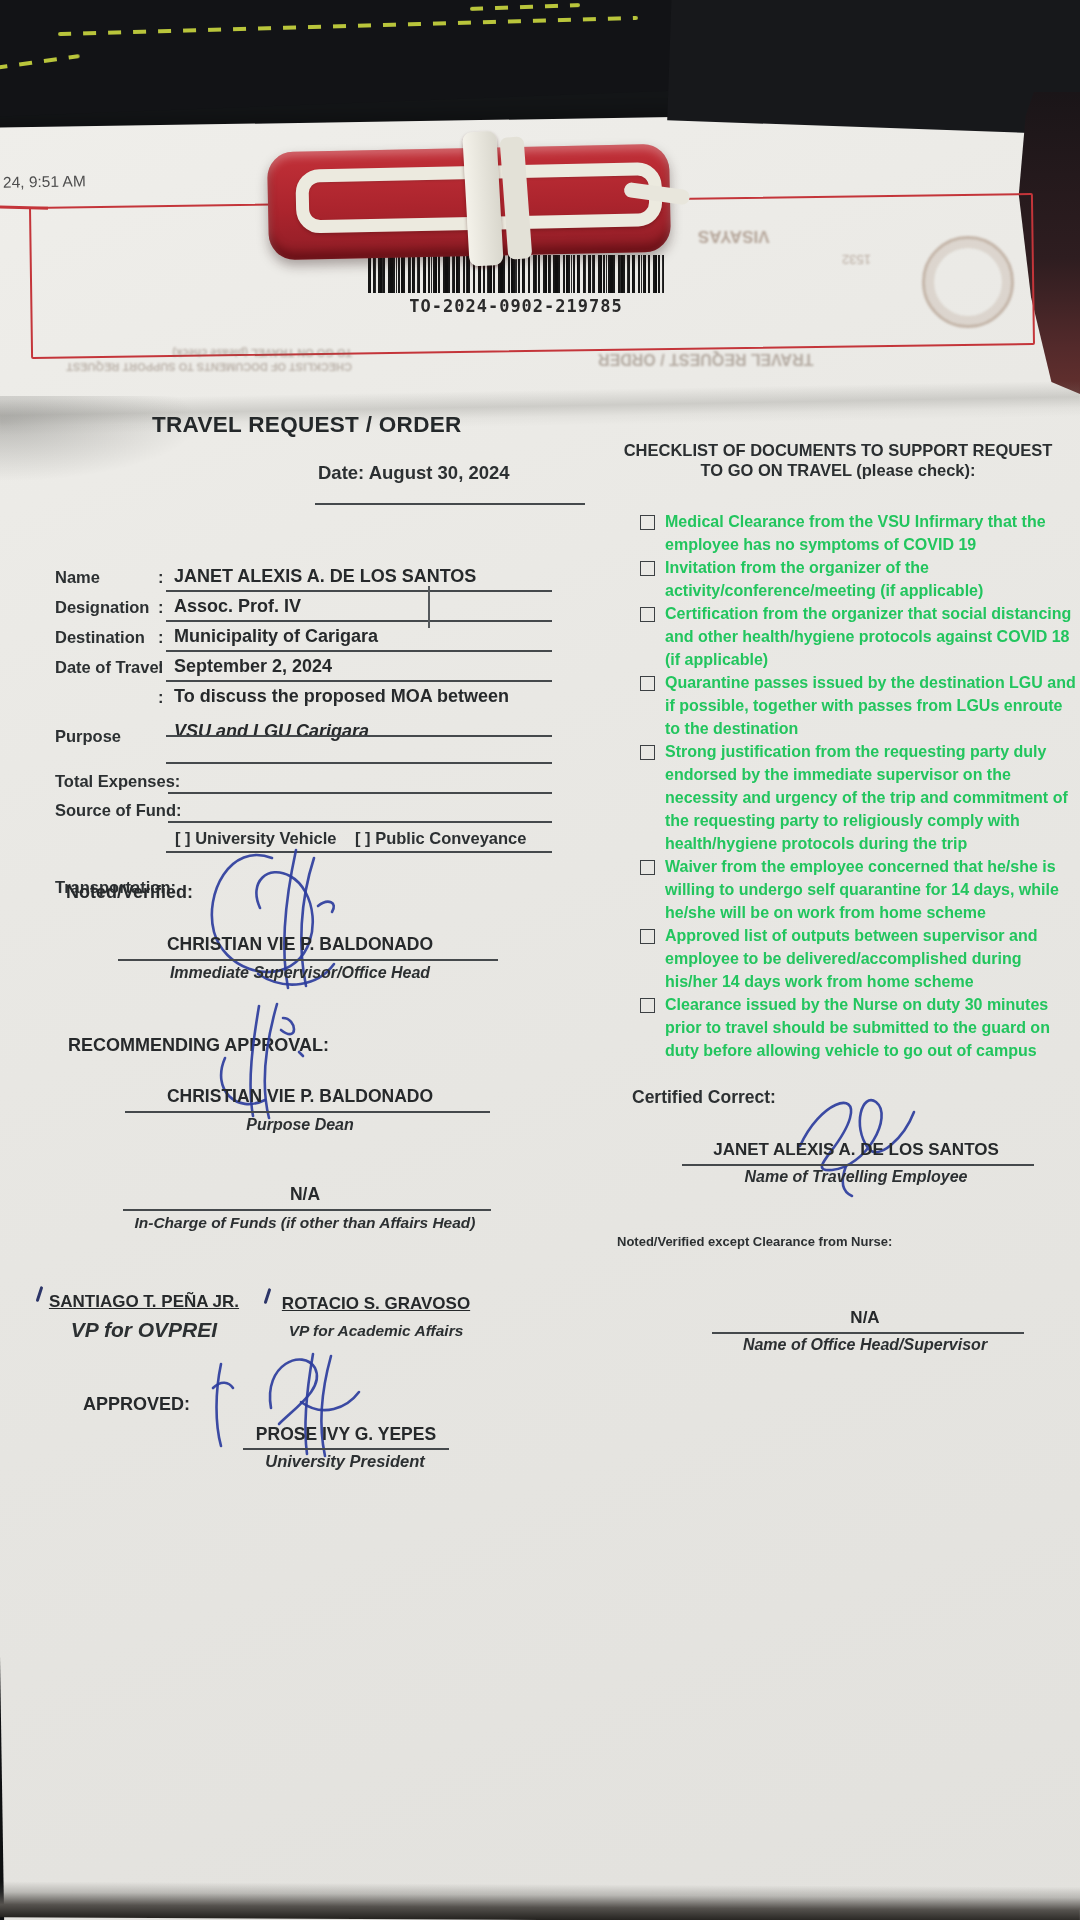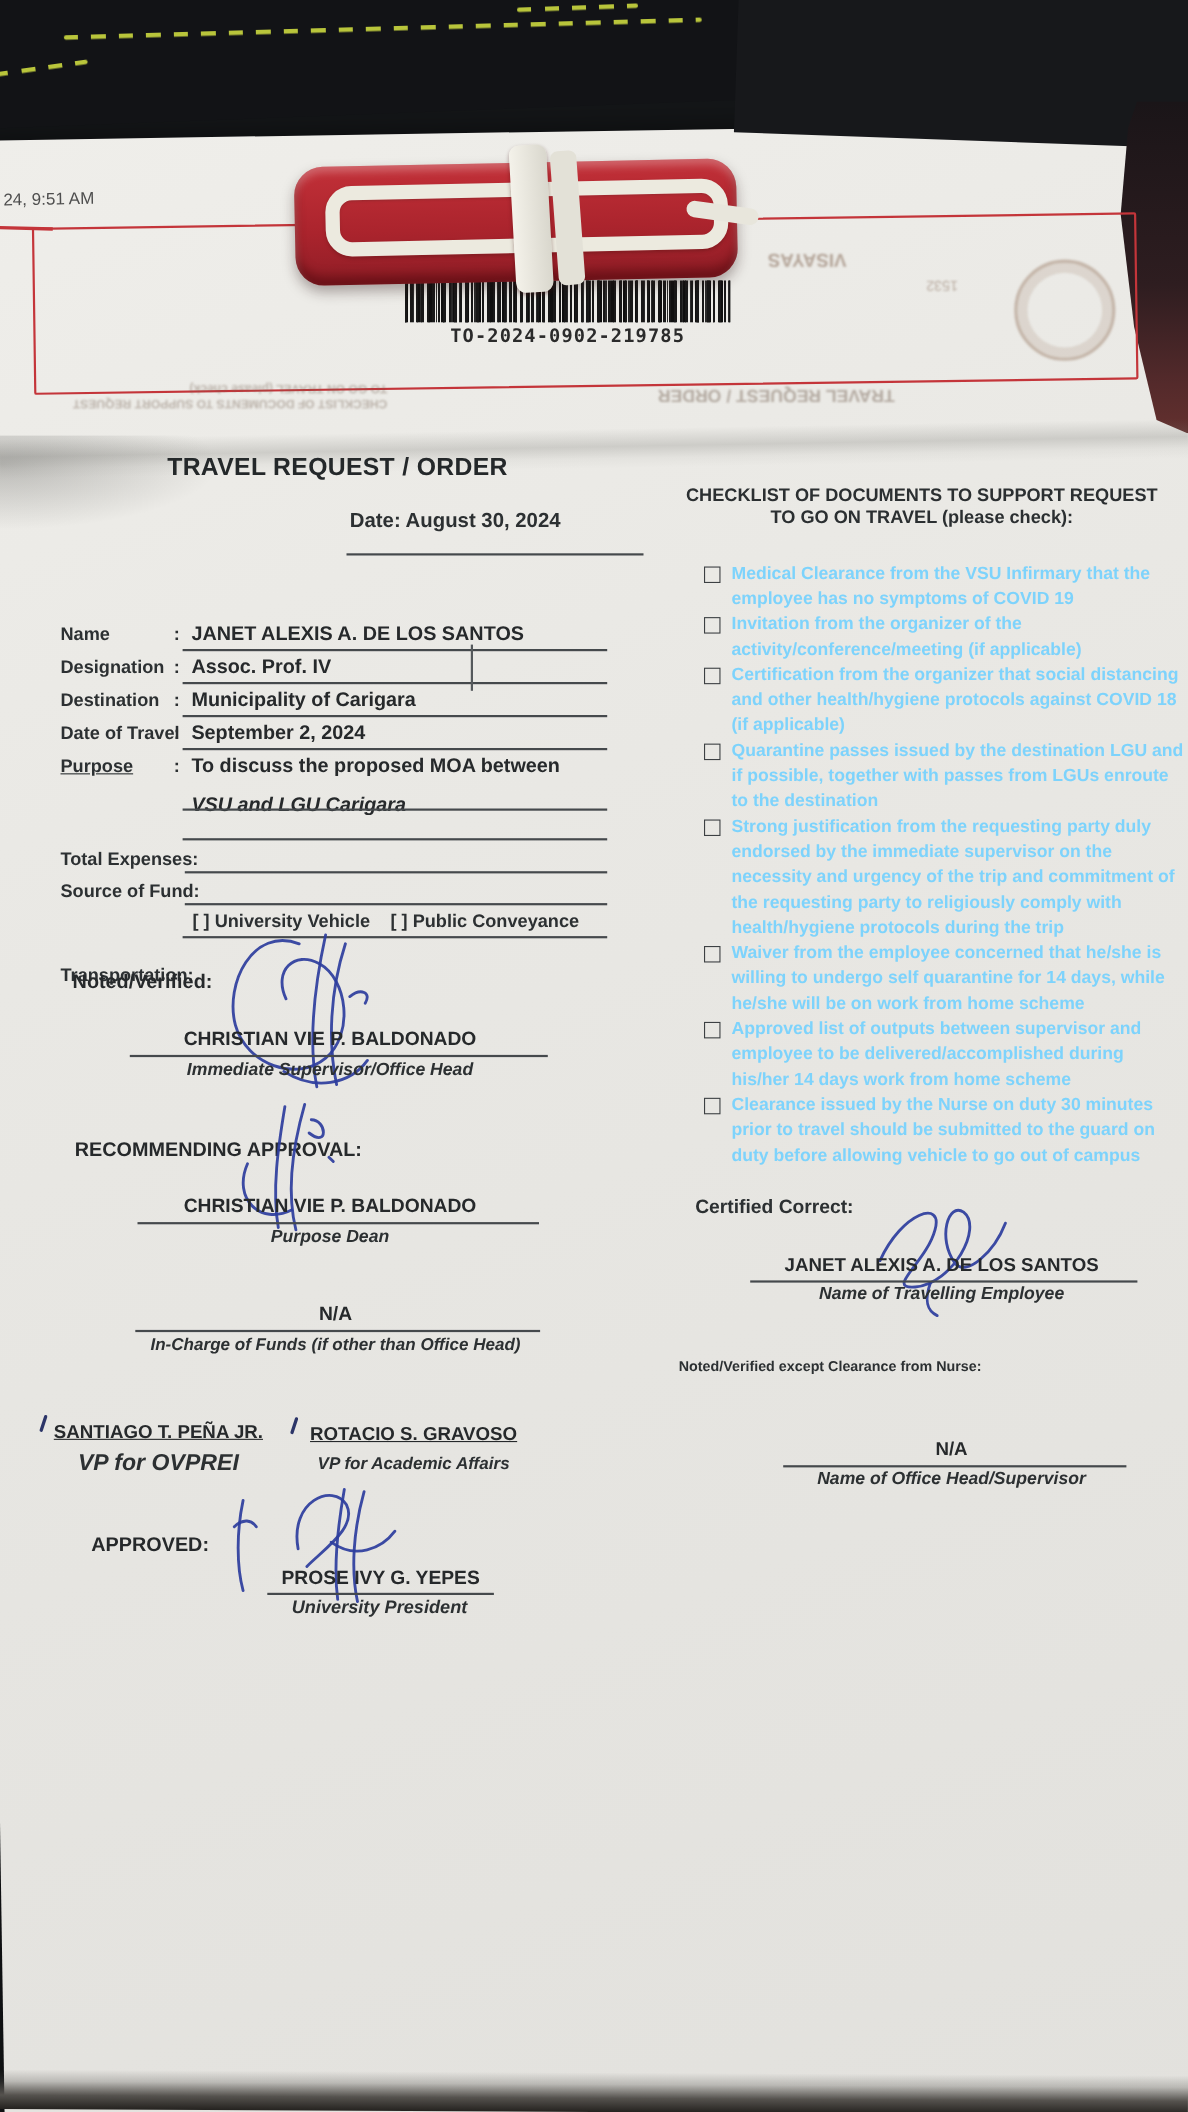--- a/index.html
+++ b/index.html
@@ -76,21 +76,21 @@
   .cname{font-size:17.5px;font-weight:700;text-align:center;color:#26292b;}
   .ctitle{font-size:16px;font-style:italic;font-weight:700;text-align:center;color:#2c3032;}
   .sec{font-size:18px;font-weight:700;color:#26292b;}
 
   
   .chk-head{position:absolute;left:622px;top:440px;width:432px;text-align:center;
     font-size:16.5px;font-weight:700;line-height:20px;color:#2b2f31;}
   .chk-list{position:absolute;left:640px;top:510px;width:438px;}
   .chk-item{display:flex;align-items:flex-start;}
   .chk-box{flex:0 0 13px;width:13px;height:13px;border:1.6px solid #3c4043;margin:5px 10px 0 0;}
-  .chk-txt{font-size:16px;font-weight:700;line-height:23px;color:#7dd3fc;}
+  .chk-txt{font-size:16px;font-weight:700;line-height:23px;color:#22c55e;}
 
   .sig{position:absolute;}
   .sig path{fill:none;stroke:#2d3d9d;stroke-width:2.6;stroke-linecap:round;stroke-linejoin:round;opacity:.92;}
   .tick{position:absolute;width:2.5px;height:16px;background:#2c3568;transform:rotate(18deg);border-radius:2px;}
 </style>
 </head>
 <body>
 
 <div class="scene">
 
@@ -149,21 +149,21 @@
   <div class="t lbl" style="left:55px;top:628px;">Destination</div>
   <div class="t lbl" style="left:158px;top:628px;">:</div>
   <div class="t val" style="left:174px;top:626px;">Municipality of Carigara</div>
   <div class="uline" style="left:166px;top:650px;width:386px;"></div>
 
   <div class="t lbl" style="left:55px;top:658px;">Date of Travel</div>
   <div class="t lbl" style="left:158px;top:658px;">:</div>
   <div class="t val" style="left:174px;top:656px;">September 2, 2024</div>
   <div class="uline" style="left:166px;top:680px;width:386px;"></div>
 
-  <div class="t lbl" style="left:55px;top:688px;text-decoration:underline;">Purpose</div>
+  <div class="t lbl" style="left:55px;top:727px;">Purpose</div>
   <div class="t lbl" style="left:158px;top:688px;">:</div>
   <div class="t val" style="left:174px;top:686px;">To discuss the proposed MOA between</div>
   <div class="t val" style="left:174px;top:721px;font-style:italic;">VSU and LGU Carigara</div>
   <div class="uline" style="left:166px;top:735px;width:386px;"></div>
   <div class="uline" style="left:166px;top:762px;width:386px;"></div>
 
   <div class="t lbl" style="left:55px;top:772px;">Total Expenses:</div>
   <div class="uline" style="left:168px;top:792px;width:384px;"></div>
 
   <div class="t lbl" style="left:55px;top:801px;">Source of Fund:</div>
@@ -191,21 +191,21 @@
     <path d="M74,4 C62,46 58,86 66,118"></path>
     <path d="M22,58 C8,90 34,114 62,100"></path>
     <path d="M78,30 C96,44 94,18 80,18 M96,52 l4,4"></path>
   </svg>
   <div class="t cname" style="left:100px;top:1086px;width:400px;">CHRISTIAN VIE P. BALDONADO</div>
   <div class="uline" style="left:125px;top:1111px;width:365px;"></div>
   <div class="t ctitle" style="left:100px;top:1116px;width:400px;">Purpose Dean</div>
 
   <div class="t cname" style="left:120px;top:1184px;width:370px;">N/A</div>
   <div class="uline" style="left:123px;top:1209px;width:368px;"></div>
-  <div class="t ctitle" style="left:90px;top:1214px;width:430px;font-size:15.5px;">In-Charge of Funds (if other than Office Head)</div>
+  <div class="t ctitle" style="left:90px;top:1214px;width:430px;font-size:15.5px;">In-Charge of Funds (if other than Affairs Head)</div>
 
   <div class="tick" style="left:38px;top:1286px;"></div>
   <div class="t" style="left:44px;top:1292px;width:200px;text-align:center;font-size:17px;font-weight:700;text-decoration:underline;color:#26292b;">SANTIAGO T. PEÑA JR.</div>
   <div class="t ctitle" style="left:44px;top:1318px;width:200px;font-size:21px;">VP for OVPREI</div>
 
   <div class="tick" style="left:266px;top:1288px;"></div>
   <div class="t" style="left:268px;top:1294px;width:216px;text-align:center;font-size:17px;font-weight:700;text-decoration:underline;color:#26292b;">ROTACIO S. GRAVOSO</div>
   <div class="t ctitle" style="left:268px;top:1322px;width:216px;font-size:15.5px;">VP for Academic Affairs</div>
 
   <div class="t sec" style="left:83px;top:1394px;">APPROVED:</div>

